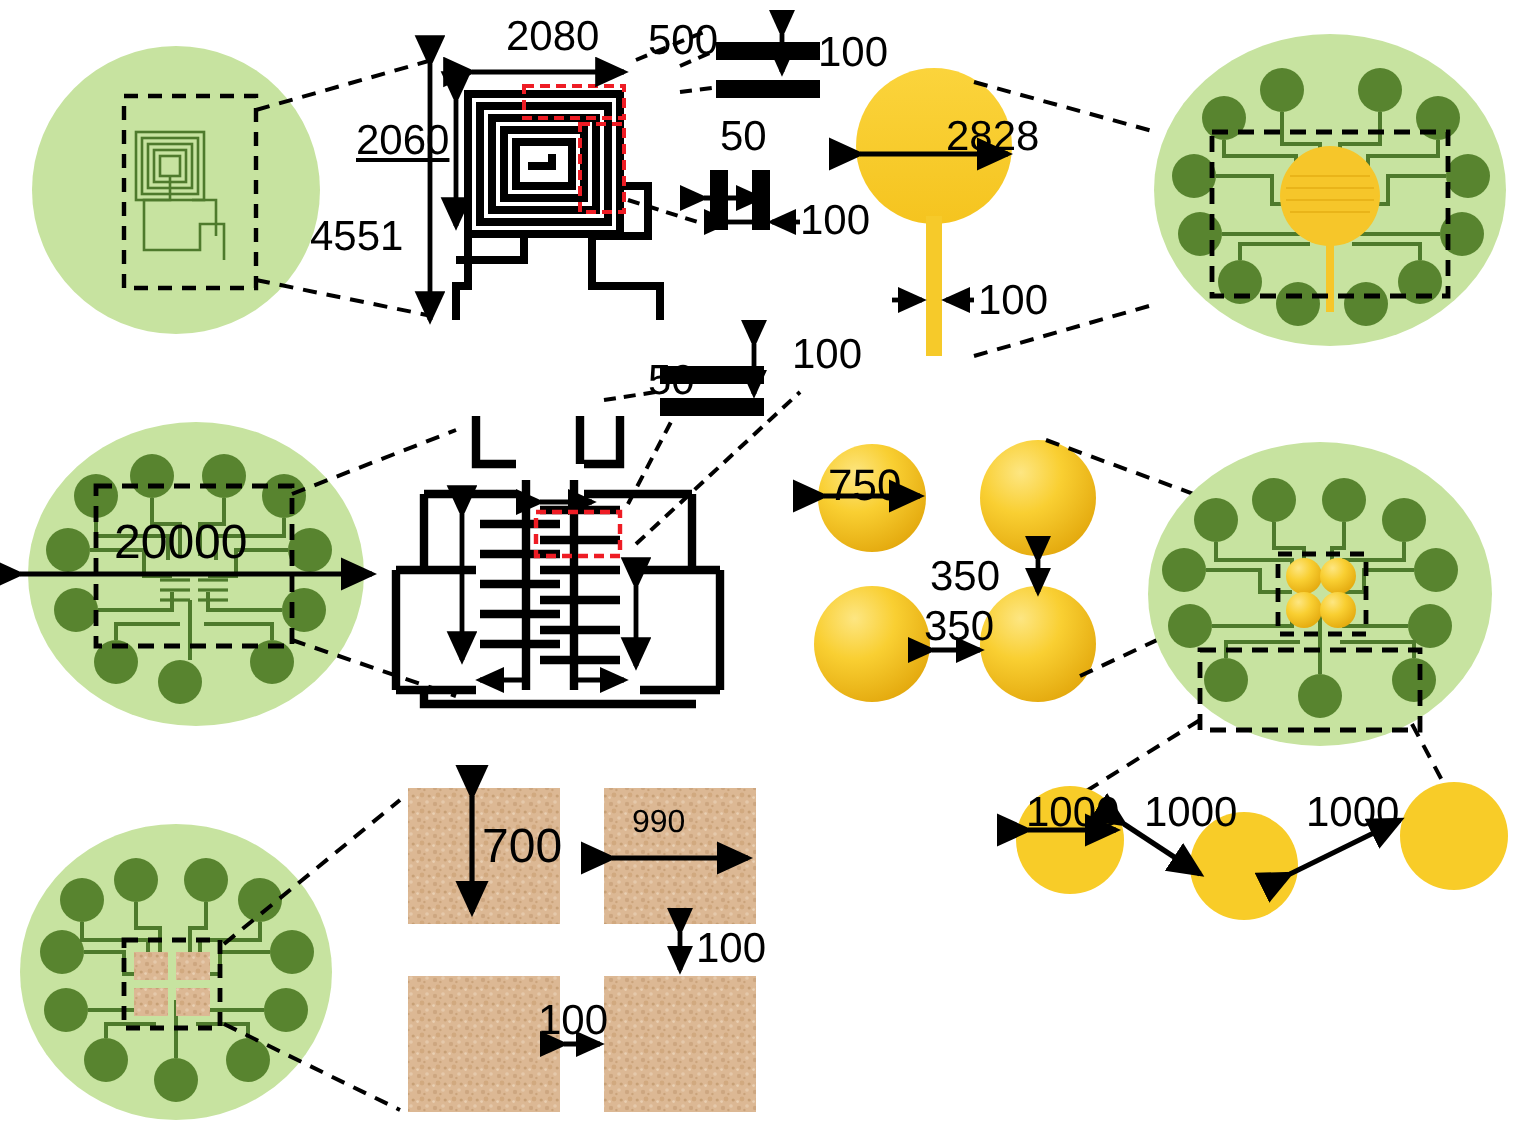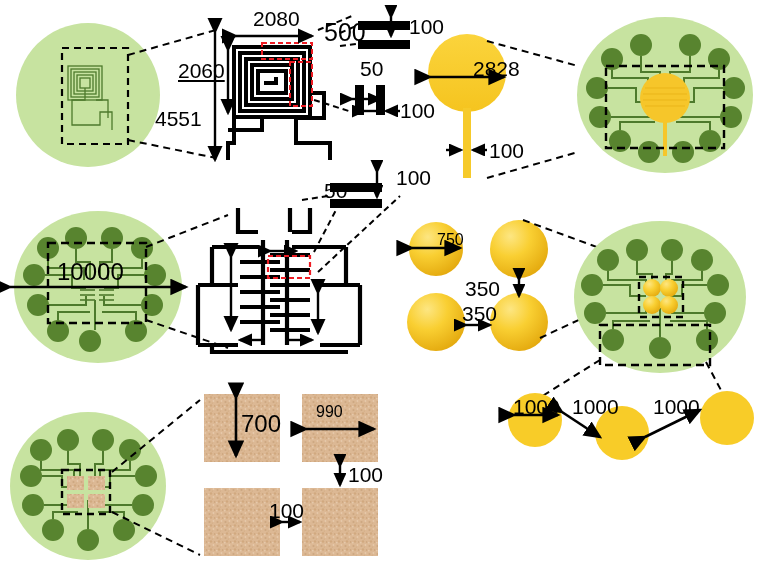--- a/index.html
+++ b/index.html
@@ -361,33 +361,33 @@
     <line x1="236" y1="398" x2="236" y2="456" stroke="#000" stroke-width="2.6" marker-start="url(#ar)" marker-end="url(#ar)"></line>
     <line x1="306" y1="429" x2="374" y2="429" stroke="#000" stroke-width="2.6" marker-start="url(#ar)" marker-end="url(#ar)"></line>
     <line x1="340" y1="466" x2="340" y2="485" stroke="#000" stroke-width="2.4" marker-start="url(#arS)" marker-end="url(#arS)"></line>
     <line x1="282" y1="522" x2="300" y2="522" stroke="#000" stroke-width="2.4" marker-start="url(#arS)" marker-end="url(#arS)"></line>
   </g>
 </svg>
 
 <div class="dimtext" style="left:253px;top:8px;font-size:21px;">2080</div>
 <div class="dimtext" style="left:178px;top:60px;font-size:21px;text-decoration:underline;">2060</div>
 <div class="dimtext" style="left:155px;top:108px;font-size:21px;text-align:right;">4551</div>
-<div class="dimtext" style="left:324px;top:20px;font-size:25px;">500</div>
+<div class="dimtext" style="left:324px;top:10px;font-size:21px;">500</div>
 <div class="dimtext" style="left:409px;top:16px;font-size:21px;">100</div>
 <div class="dimtext" style="left:360px;top:58px;font-size:21px;">50</div>
 <div class="dimtext" style="left:400px;top:100px;font-size:21px;">100</div>
 
 <div class="dimtext" style="left:442px;top:58px;font-size:21px;margin-left:31px;">2828</div>
 <div class="dimtext" style="left:489px;top:140px;font-size:21px;">100</div>
 
 <div class="dimtext" style="left:324px;top:180px;font-size:21px;">50</div>
 <div class="dimtext" style="left:396px;top:167px;font-size:21px;">100</div>
-<div class="dimtext" style="left:57px;top:260px;font-size:24px;">10000</div>
-
-<div class="dimtext" style="left:437px;top:232px;font-size:16px;">750</div>
+<div class="dimtext" style="left:57px;top:260px;font-size:24px;">20000</div>
+
+<div class="dimtext" style="left:414px;top:232px;font-size:22px;">750</div>
 <div class="dimtext" style="left:465px;top:278px;font-size:21px;">350</div>
 <div class="dimtext" style="left:462px;top:303px;font-size:21px;">350</div>
 
 <div class="dimtext" style="left:513px;top:396px;font-size:21px;">1000</div>
 <div class="dimtext" style="left:572px;top:396px;font-size:21px;">1000</div>
 <div class="dimtext" style="left:653px;top:396px;font-size:21px;">1000</div>
 
 <div class="dimtext" style="left:241px;top:412px;font-size:24px;">700</div>
 <div class="dimtext" style="left:316px;top:404px;font-size:16px;">990</div>
 <div class="dimtext" style="left:348px;top:464px;font-size:21px;">100</div>

